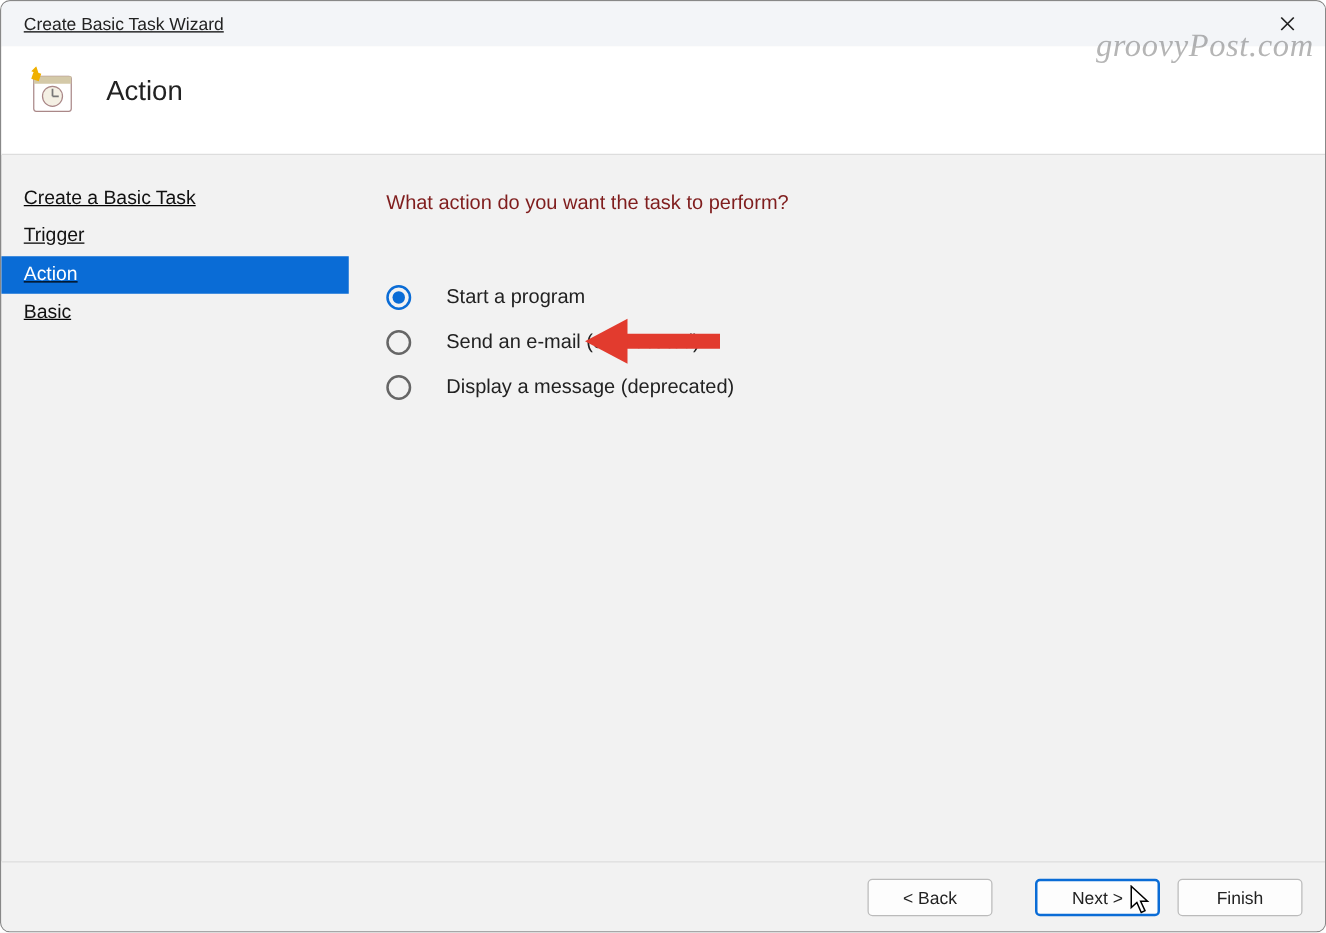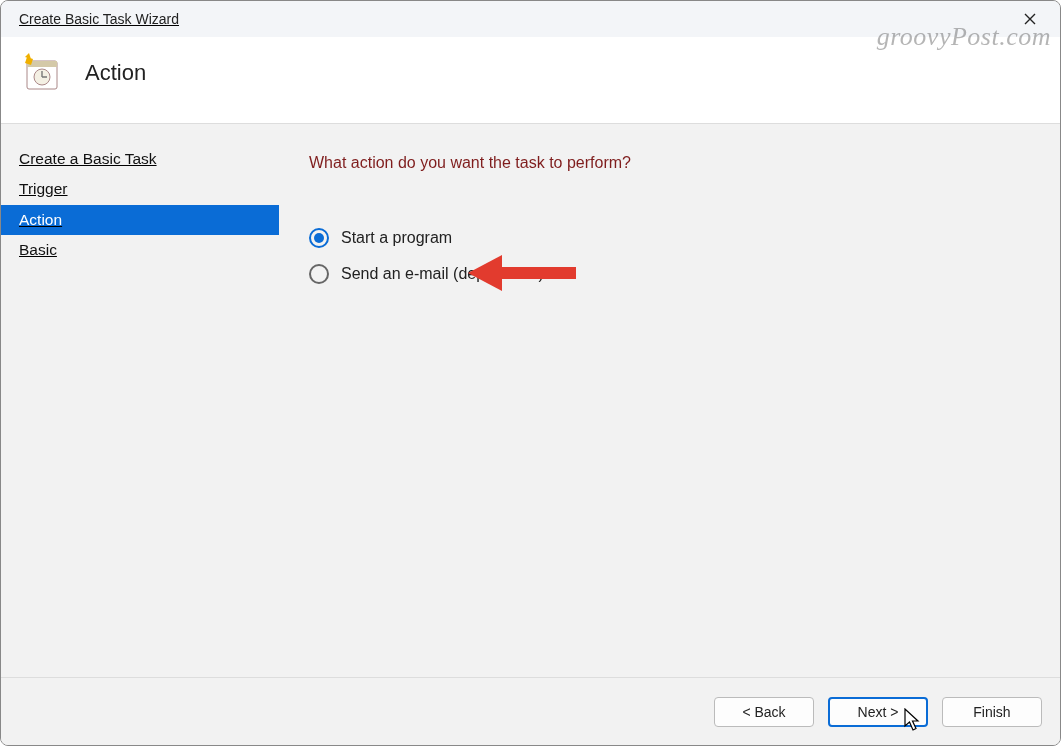--- a/index.html
+++ b/index.html
@@ -10,27 +10,27 @@
   .close-btn { width: 44px; height: 32px; display: flex; align-items: center; justify-content: center; font-size: 18px; color: #222; cursor: pointer; }
   .header-area { background: #fff; padding: 16px 20px 30px 20px; display: flex; align-items: center; gap: 24px; border-bottom: 1px solid #ddd; }
   .header-icon { width: 40px; height: 40px; position: relative; }
   .header-title { font-size: 22px; color: #222; }
   .content-area { display: flex; flex: 1; height: calc(100% - 36px - 88px - 56px); }
   .sidebar { width: 278px; padding-top: 20px; text-decoration: underline; }
   .sidebar-item { padding: 2px 18px; font-size: 15.5px; color: #111; cursor: pointer; line-height: 1.7; }
   .sidebar-item.selected { background: #0a6cd6; color: #fff; }
   .main-panel { flex: 1; padding: 30px 30px 10px 30px; position: relative; }
   .prompt-text { font-size: 16px; color: #7f1d1d; margin-bottom: 56px; }
-  .radio-row { display: flex; align-items: center; gap: 12px; font-size: 16px; color: #222; margin-bottom: 16px; cursor: pointer; }
+  .radio-row { display: flex; align-items: center; gap: 28px; font-size: 16px; color: #222; margin-bottom: 16px; cursor: pointer; }
   .radio { width: 20px; height: 20px; border-radius: 50%; border: 2px solid #666; display: flex; align-items: center; justify-content: center; }
   .radio.checked { border-color: #0a6cd6; }
   .radio.checked::after { content: ""; width: 10px; height: 10px; border-radius: 50%; background: #0a6cd6; }
-  .button-bar { position: absolute; bottom: 0; left: 0; right: 0; height: 68px; display: flex; align-items: center; justify-content: flex-end; gap: 14px; padding: 0 18px; border-top: 1px solid #ddd; background: #f2f2f2; }
+  .button-bar { position: absolute; bottom: 0; left: 0; right: 0; height: 56px; display: flex; align-items: center; justify-content: flex-end; gap: 14px; padding: 0 18px; border-top: 1px solid #ddd; background: #f2f2f2; }
   .btn { min-width: 100px; height: 30px; padding: 0 14px; font-size: 14px; color: #222; background: #fdfdfd; border: 1px solid #bbb; border-radius: 4px; display: flex; align-items: center; justify-content: center; cursor: pointer; }
-  .btn.primary { border: 2px solid #0a6cd6; }
+  .btn.primary { border: 2px solid #0a6cd6; margin-left: 20px; }
   .arrow-annotation { position: absolute; left: 468px; top: 253px; pointer-events: none; }
   .watermark { position: absolute; right: 10px; top: 22px; font-family: Georgia, serif; font-size: 26px; color: rgba(90,90,90,0.45); letter-spacing: 0.5px; pointer-events: none; font-style: italic; }
   .cursor-overlay { position: absolute; left: 904px; top: 708px; pointer-events: none; }
 </style>
 </head>
 <body>
 
 <div class="window-frame">
 
   <div class="titlebar">
@@ -69,20 +69,24 @@
       <div class="prompt-text">What action do you want the task to perform?</div>
 
       <label class="radio-row">
         <span class="radio checked"></span>
         <span>Start a program</span>
       </label>
       <label class="radio-row">
         <span class="radio"></span>
         <span>Send an e-mail (deprecated)</span>
       </label>
+      <label class="radio-row">
+        <span class="radio"></span>
+        <span>Display a message (deprecated)</span>
+      </label>
     </div>
 
   </div>
 
   <div class="button-bar">
     <button class="btn">&lt; Back</button>
     <button class="btn primary">Next &gt;</button>
     <button class="btn">Finish</button>
   </div>
 

